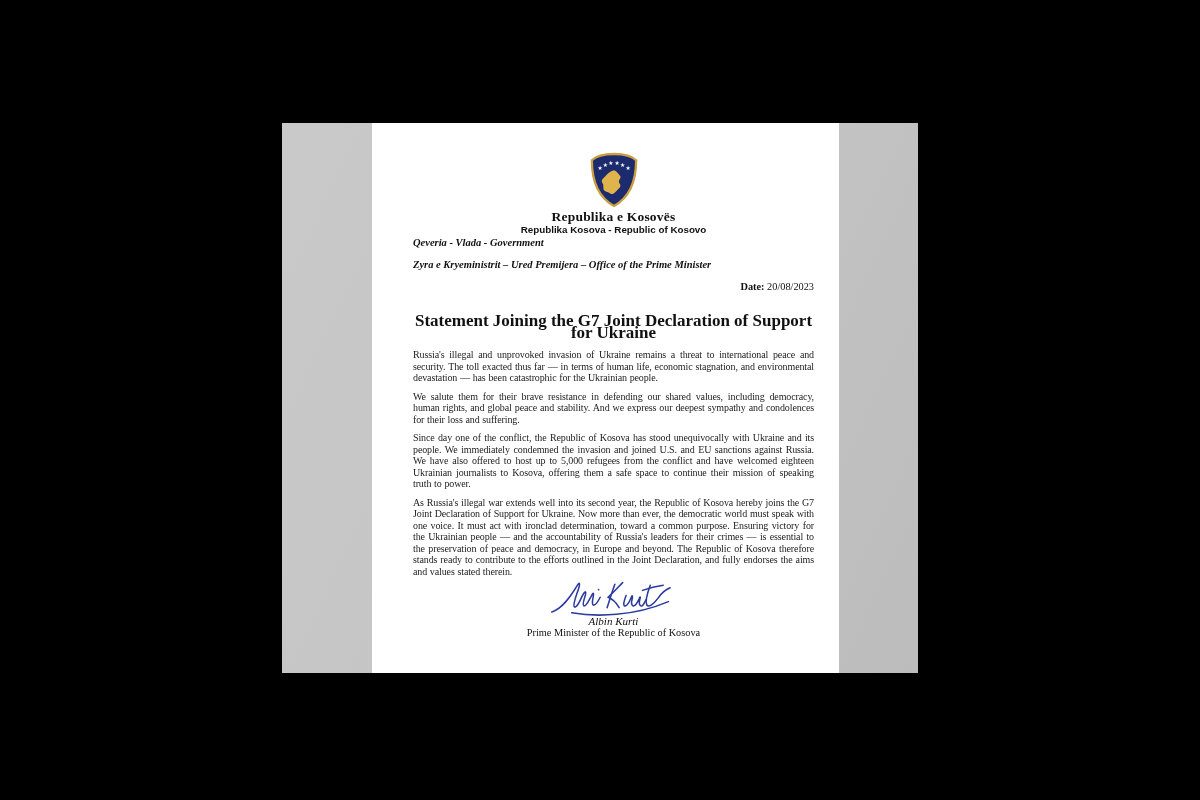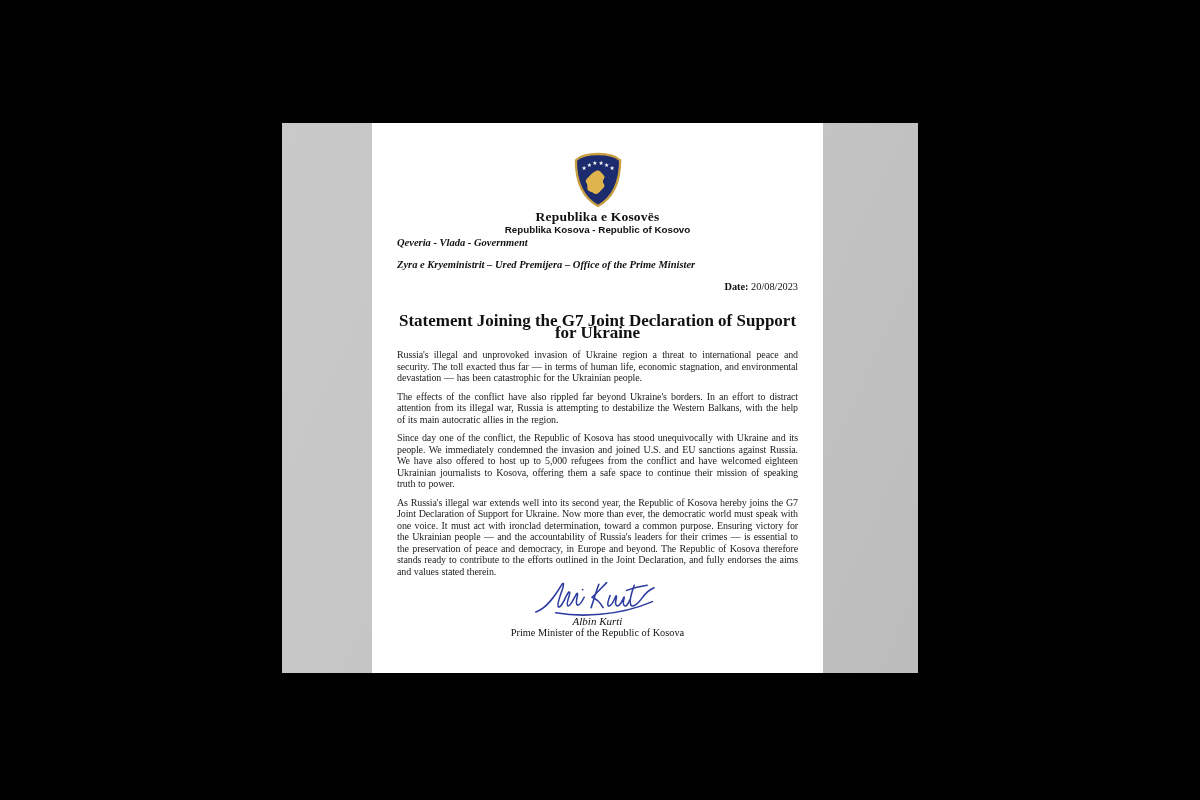--- a/index.html
+++ b/index.html
@@ -1,21 +1,21 @@
 <!DOCTYPE html>
 <html><head>
 <meta charset="utf-8">
 <style>
   html,body{margin:0;padding:0;background:#000;}
   .stage{position:relative;width:1200px;height:800px;background:#000;overflow:hidden;
          font-family:"Liberation Serif", serif;}
   .mat{position:absolute;left:282px;top:123px;width:636px;height:550px;
        background:linear-gradient(115deg,#c9c9c9 0%,#c4c4c4 55%,#bcbcbc 100%);}
   .page{position:absolute;left:372px;top:123px;width:451px;height:550px;
-        background:#ffffff;color:#1f1f1f;filter:blur(0.2px);}
+        background:#ffffff;color:#1f1f1f;filter:blur(0.2px);padding-left:16px;}
   .inner{padding:0 25px;}
   .emblem{display:block;margin:29px auto 0;width:52px;height:56px;}
   .state-name{margin:1px 0 0;text-align:center;font-weight:bold;font-size:13.5px;
               letter-spacing:.2px;line-height:15px;color:#111;}
   .state-trans{margin:0;text-align:center;font-family:"Liberation Sans",sans-serif;
                font-weight:bold;font-size:9.8px;line-height:12px;color:#111;}
   .gov-line{margin:1px 0 0;text-align:left;font-weight:bold;font-style:italic;
             font-size:10.5px;line-height:12px;color:#111;}
   .office-line{margin:9px 0 0;text-align:left;font-weight:bold;font-style:italic;
                font-size:10.5px;line-height:13px;color:#111;}
@@ -63,22 +63,22 @@
       <div class="meta">
         <div>
           <span class="lbl">Date:</span>
           <span>20/08/2023</span>
         </div>
       </div>
 
       <div class="stmt-title">Statement Joining the G7 Joint Declaration of Support for Ukraine</div>
 
       <div class="body">
-        <p class="first">Russia's illegal and unprovoked invasion of Ukraine region a threat to international peace and security. The toll exacted thus far — in terms of human life, economic stagnation, and environmental devastation — has been catastrophic for the Ukrainian people.</p>
-        <p>The effects of the conflict have also rippled far beyond Ukraine's borders. In an effort to distract attention from its illegal war, Russia is attempting to destabilize the Western Balkans, with the help of its main autocratic allies in the region.</p>
+        <p class="first">Russia's illegal and unprovoked invasion of Ukraine remains a threat to international peace and security. The toll exacted thus far — in terms of human life, economic stagnation, and environmental devastation — has been catastrophic for the Ukrainian people.</p>
+        <p>We salute them for their brave resistance in defending our shared values, including democracy, human rights, and global peace and stability. And we express our deepest sympathy and condolences for their loss and suffering.</p>
         <p>Since day one of the conflict, the Republic of Kosova has stood unequivocally with Ukraine and its people. We immediately condemned the invasion and joined U.S. and EU sanctions against Russia. We have also offered to host up to 5,000 refugees from the conflict and have welcomed eighteen Ukrainian journalists to Kosova, offering them a safe space to continue their mission of speaking truth to power.</p>
         <p>As Russia's illegal war extends well into its second year, the Republic of Kosova hereby joins the G7 Joint Declaration of Support for Ukraine. Now more than ever, the democratic world must speak with one voice. It must act with ironclad determination, toward a common purpose. Ensuring victory for the Ukrainian people — and the accountability of Russia's leaders for their crimes — is essential to the preservation of peace and democracy, in Europe and beyond. The Republic of Kosova therefore stands ready to contribute to the efforts outlined in the Joint Declaration, and fully endorses the aims and values stated therein.</p>
       </div>
 
       <div class="sig-block">
         <svg class="sig-svg" viewBox="0 0 150 44">
           <g fill="none" stroke-width="1.8" stroke-linecap="round" stroke-linejoin="round" stroke="#2b3a9e">
             <path d="M3,37 C15,33 24,20 32,7 C35,2 36,3 34,10 C31,19 27,29 29,31 C31,33 35,26 38,19 C41,13 43,12 42,17 C40,23 38,29 40,30 C43,31 46,23 49,18 C51,14 52,15 51,19 C50,24 49,28 51,29 C54,30 57,24 59,20"></path>
             <path d="M57,11 L57.4,11.3"></path>
             <path d="M76,5 C73,13 70,23 67,32"></path>

